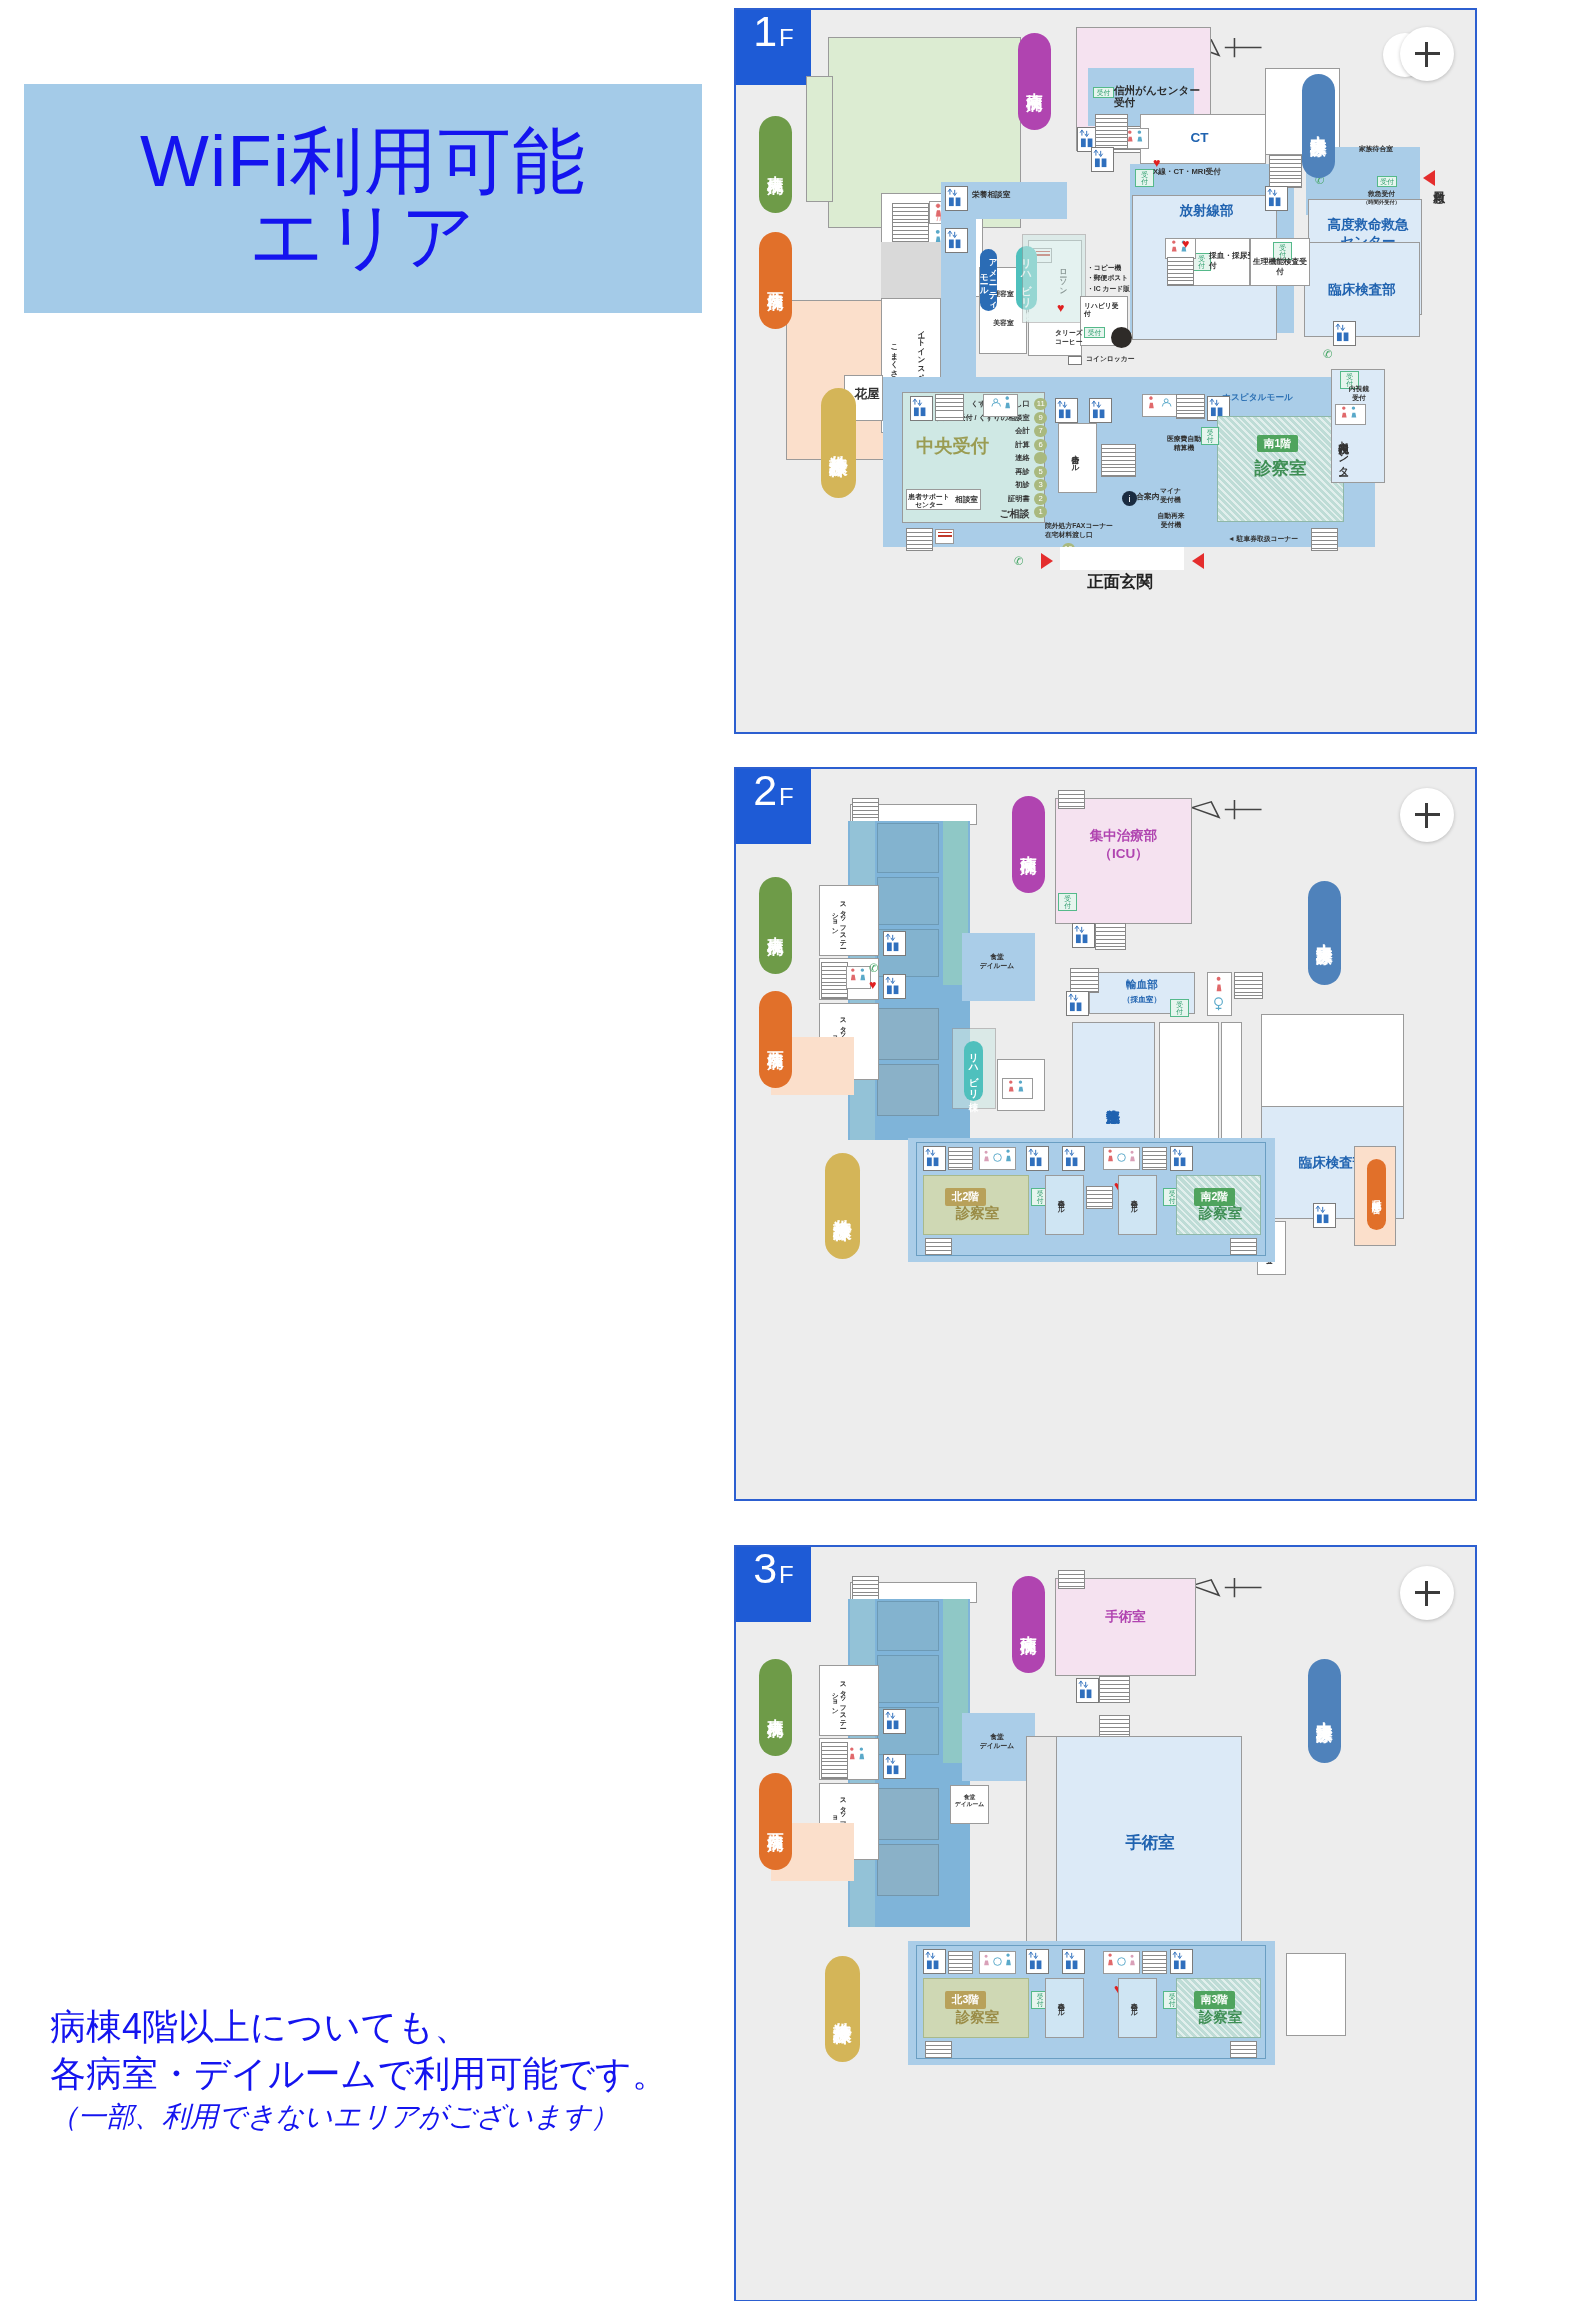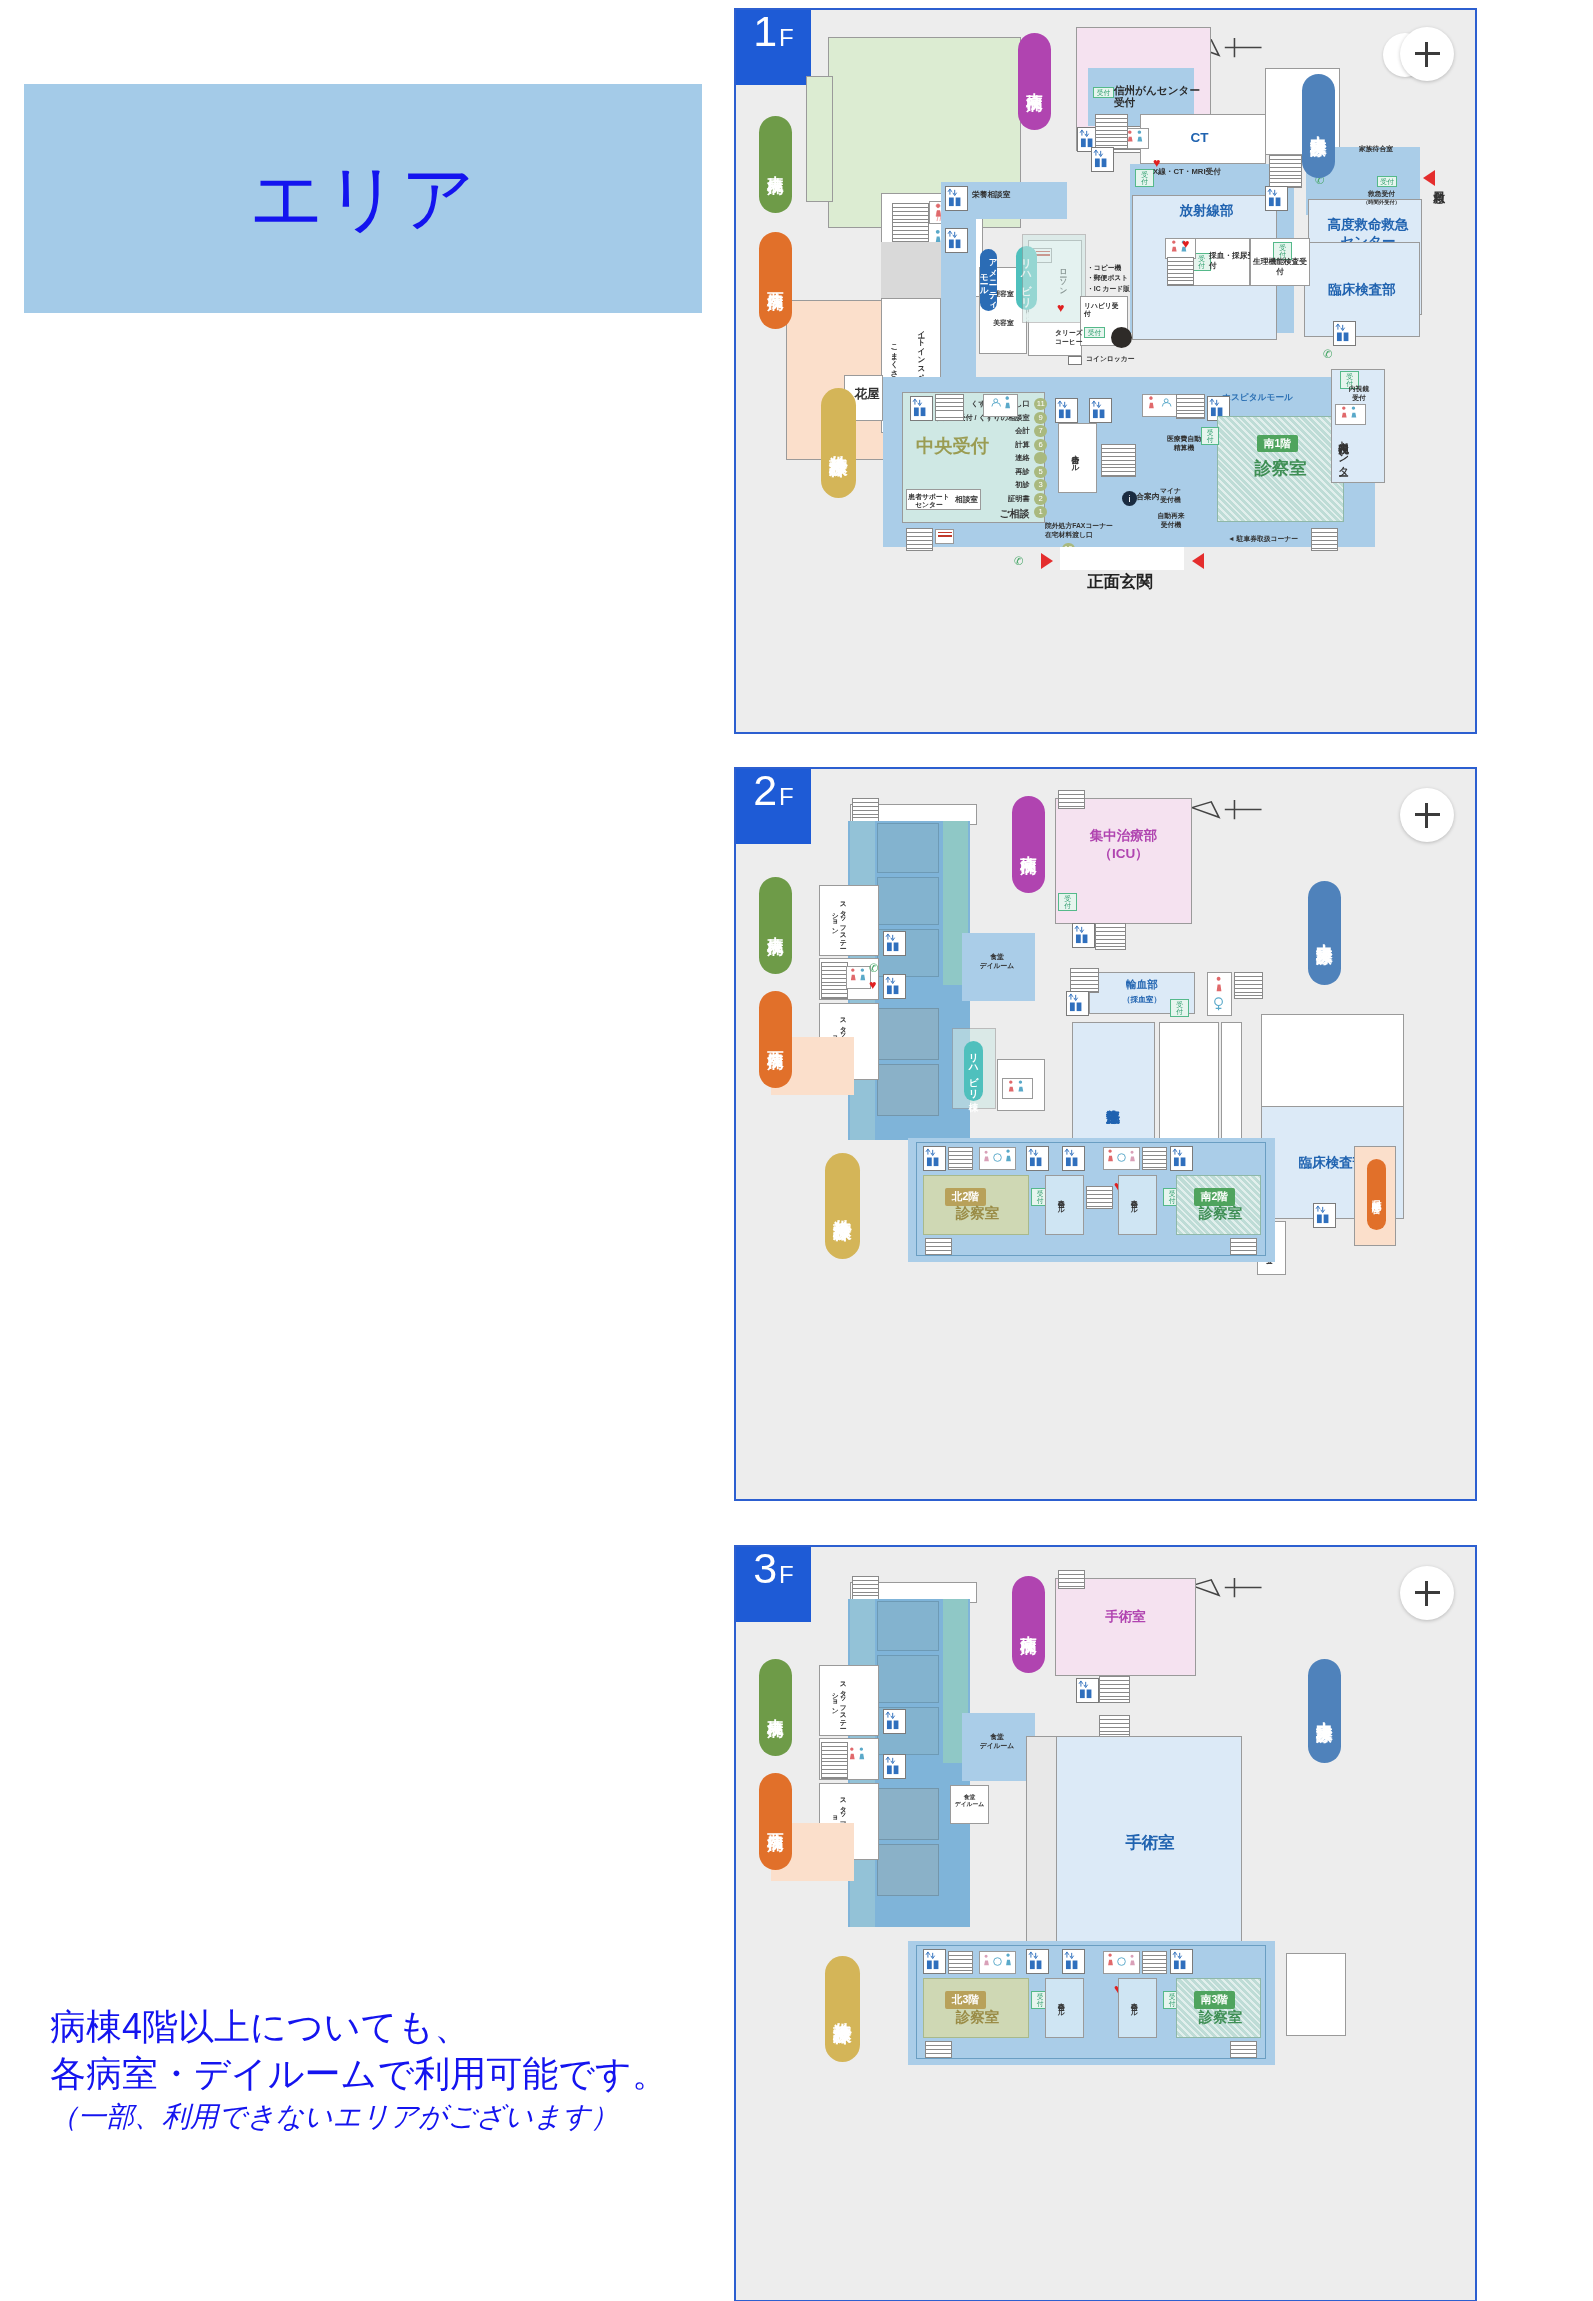--- a/index.html
+++ b/index.html
@@ -98,20 +98,21 @@
   .atm{position:absolute;background:#fff;border:1px solid #9a9a9a;}
   .atm i{display:block;height:1.9px;background:#c0392b;margin:1.9px 1.9px 0;}
   .room-tag{position:absolute;color:#fff;font-size:10.6px;font-weight:700;padding:1.9px 6.8px;
             border-radius:1.9px;}
   .hatch{background-image:repeating-linear-gradient(45deg,rgba(255,255,255,.55) 0 1.9px,transparent 1.9px 4.8px);}
 </style>
 </head>
 <body>
 
 <div id="wifi-banner">
+  <div class="l1">WiFi利用可能</div>
   <div class="l2">エリア</div>
 </div>
 
 <div id="note-block">
   <div class="nl">病棟4階以上についても、</div>
   <div class="nl">各病室・デイルームで利用可能です。</div>
   <div class="nl small">（一部、利用できないエリアがございます）</div>
 </div>
 
 <div class="panel" id="panel-1f">

